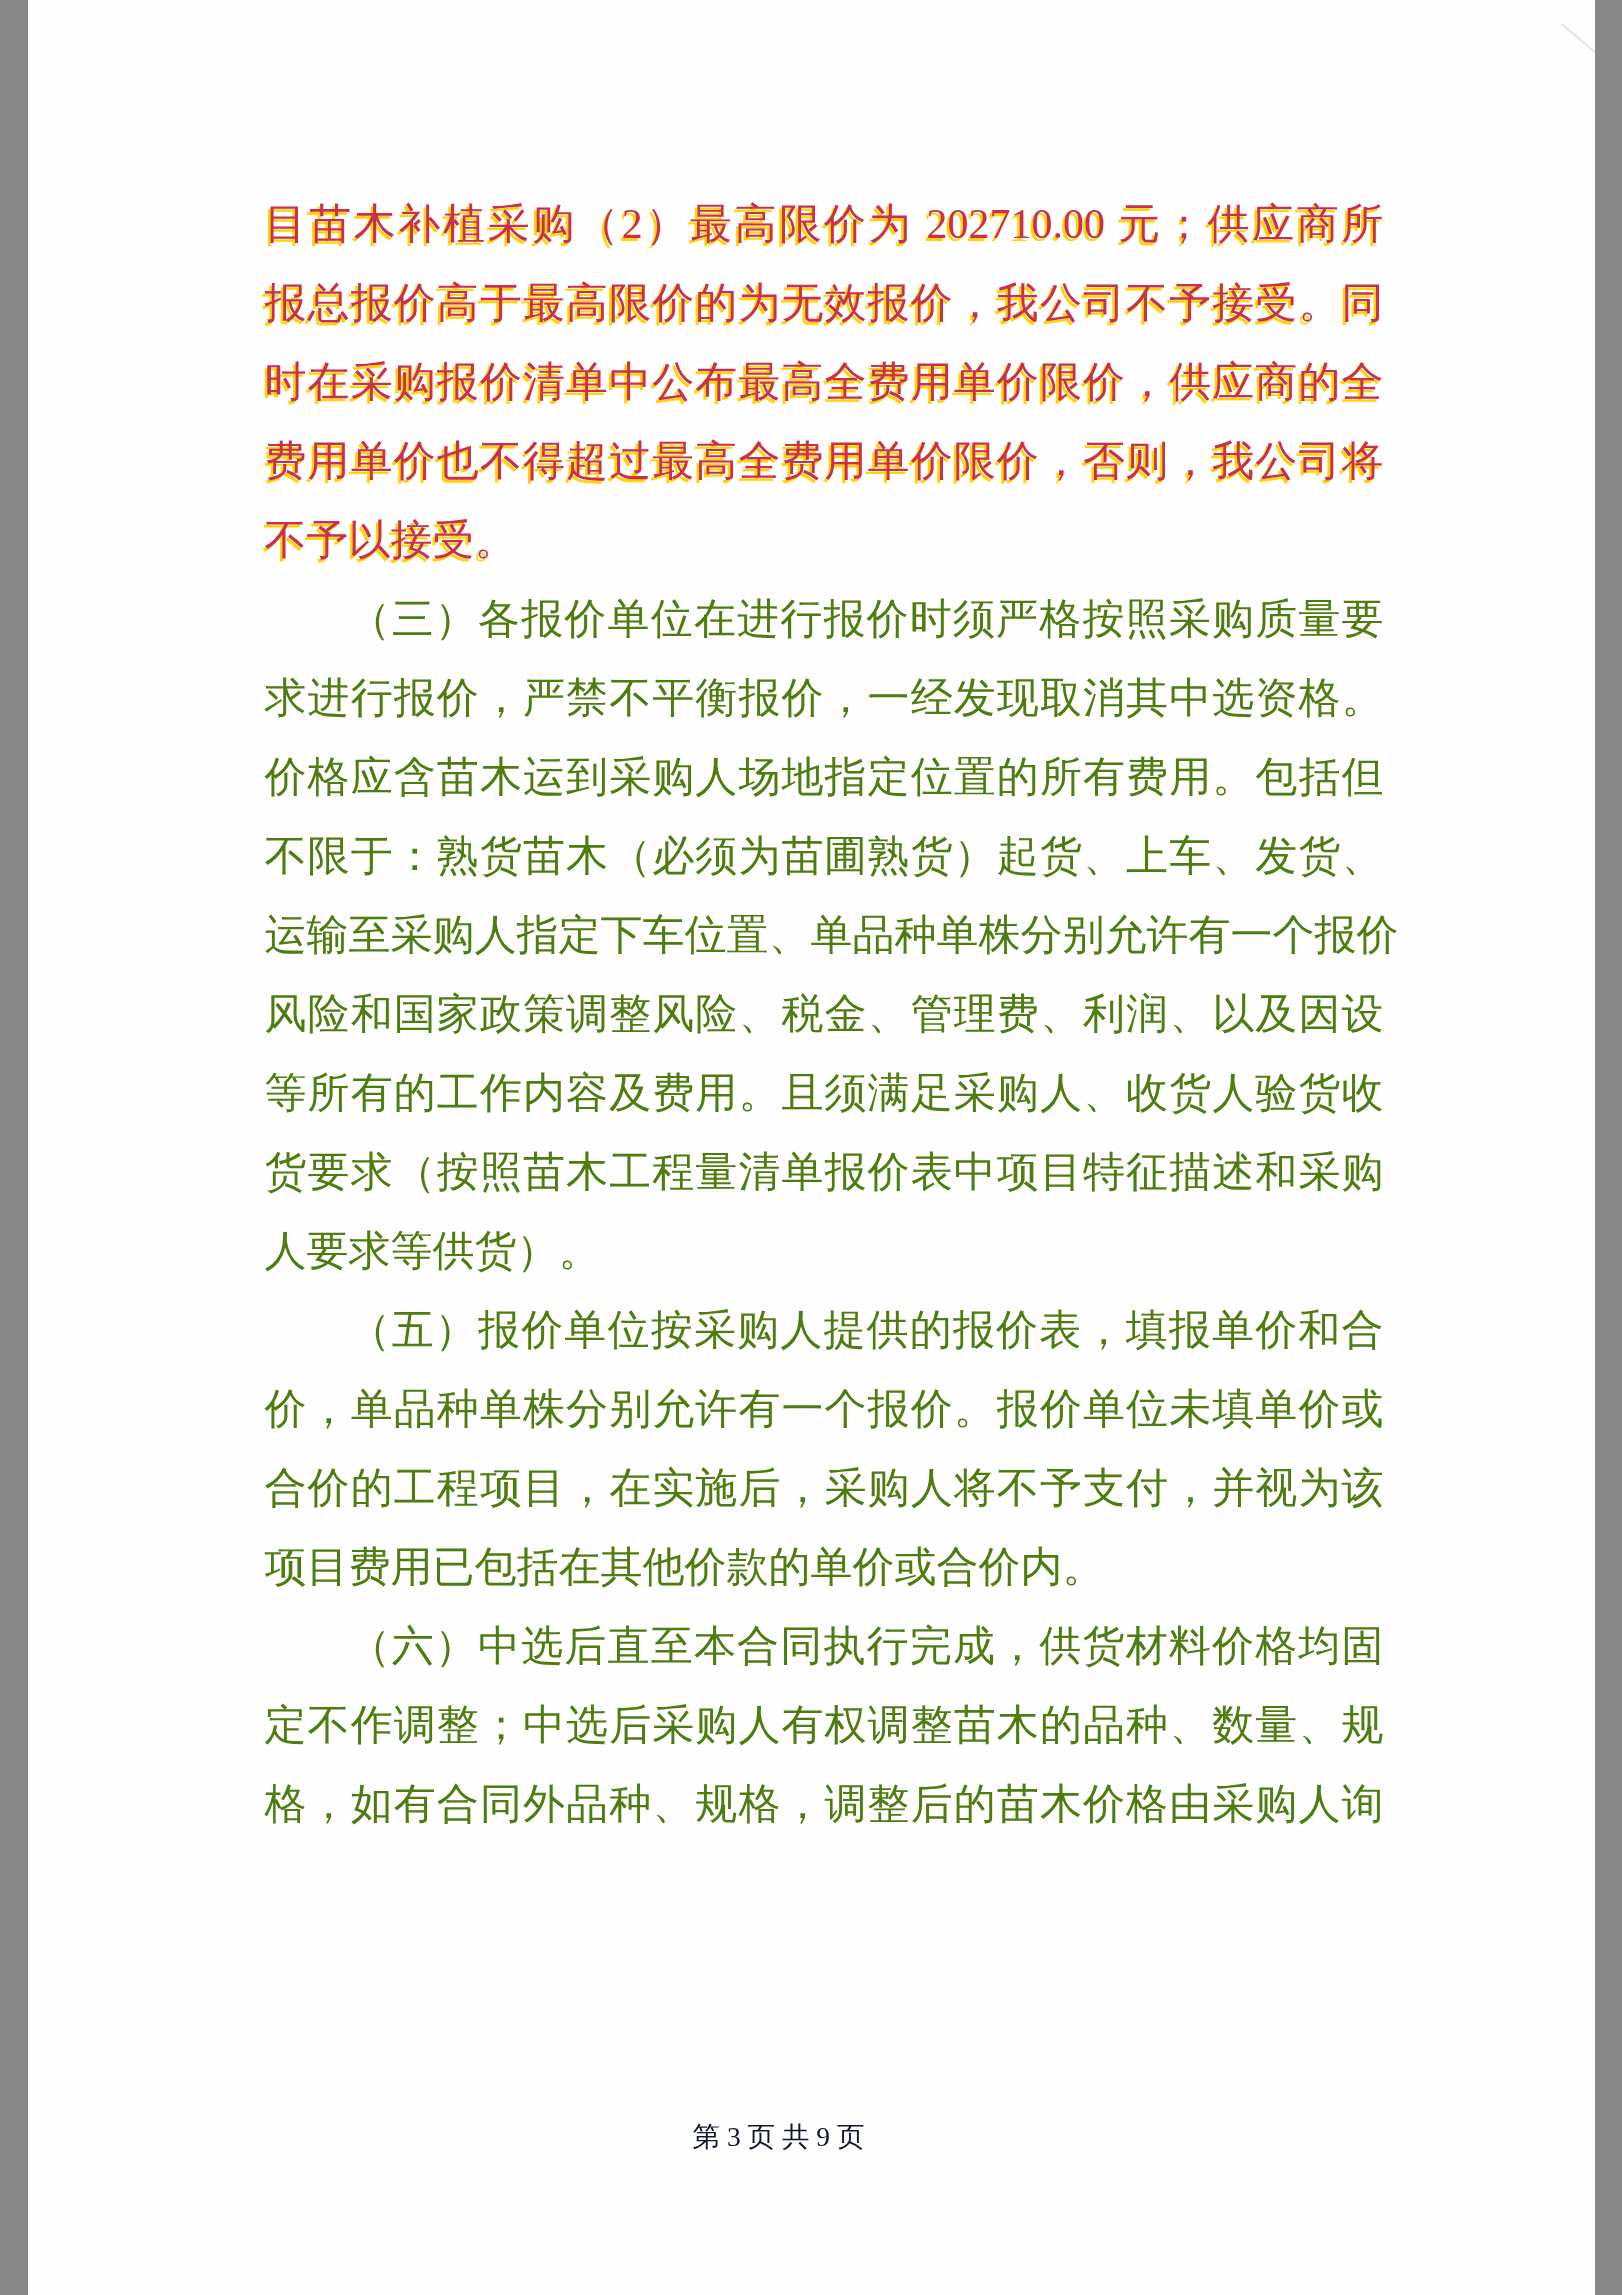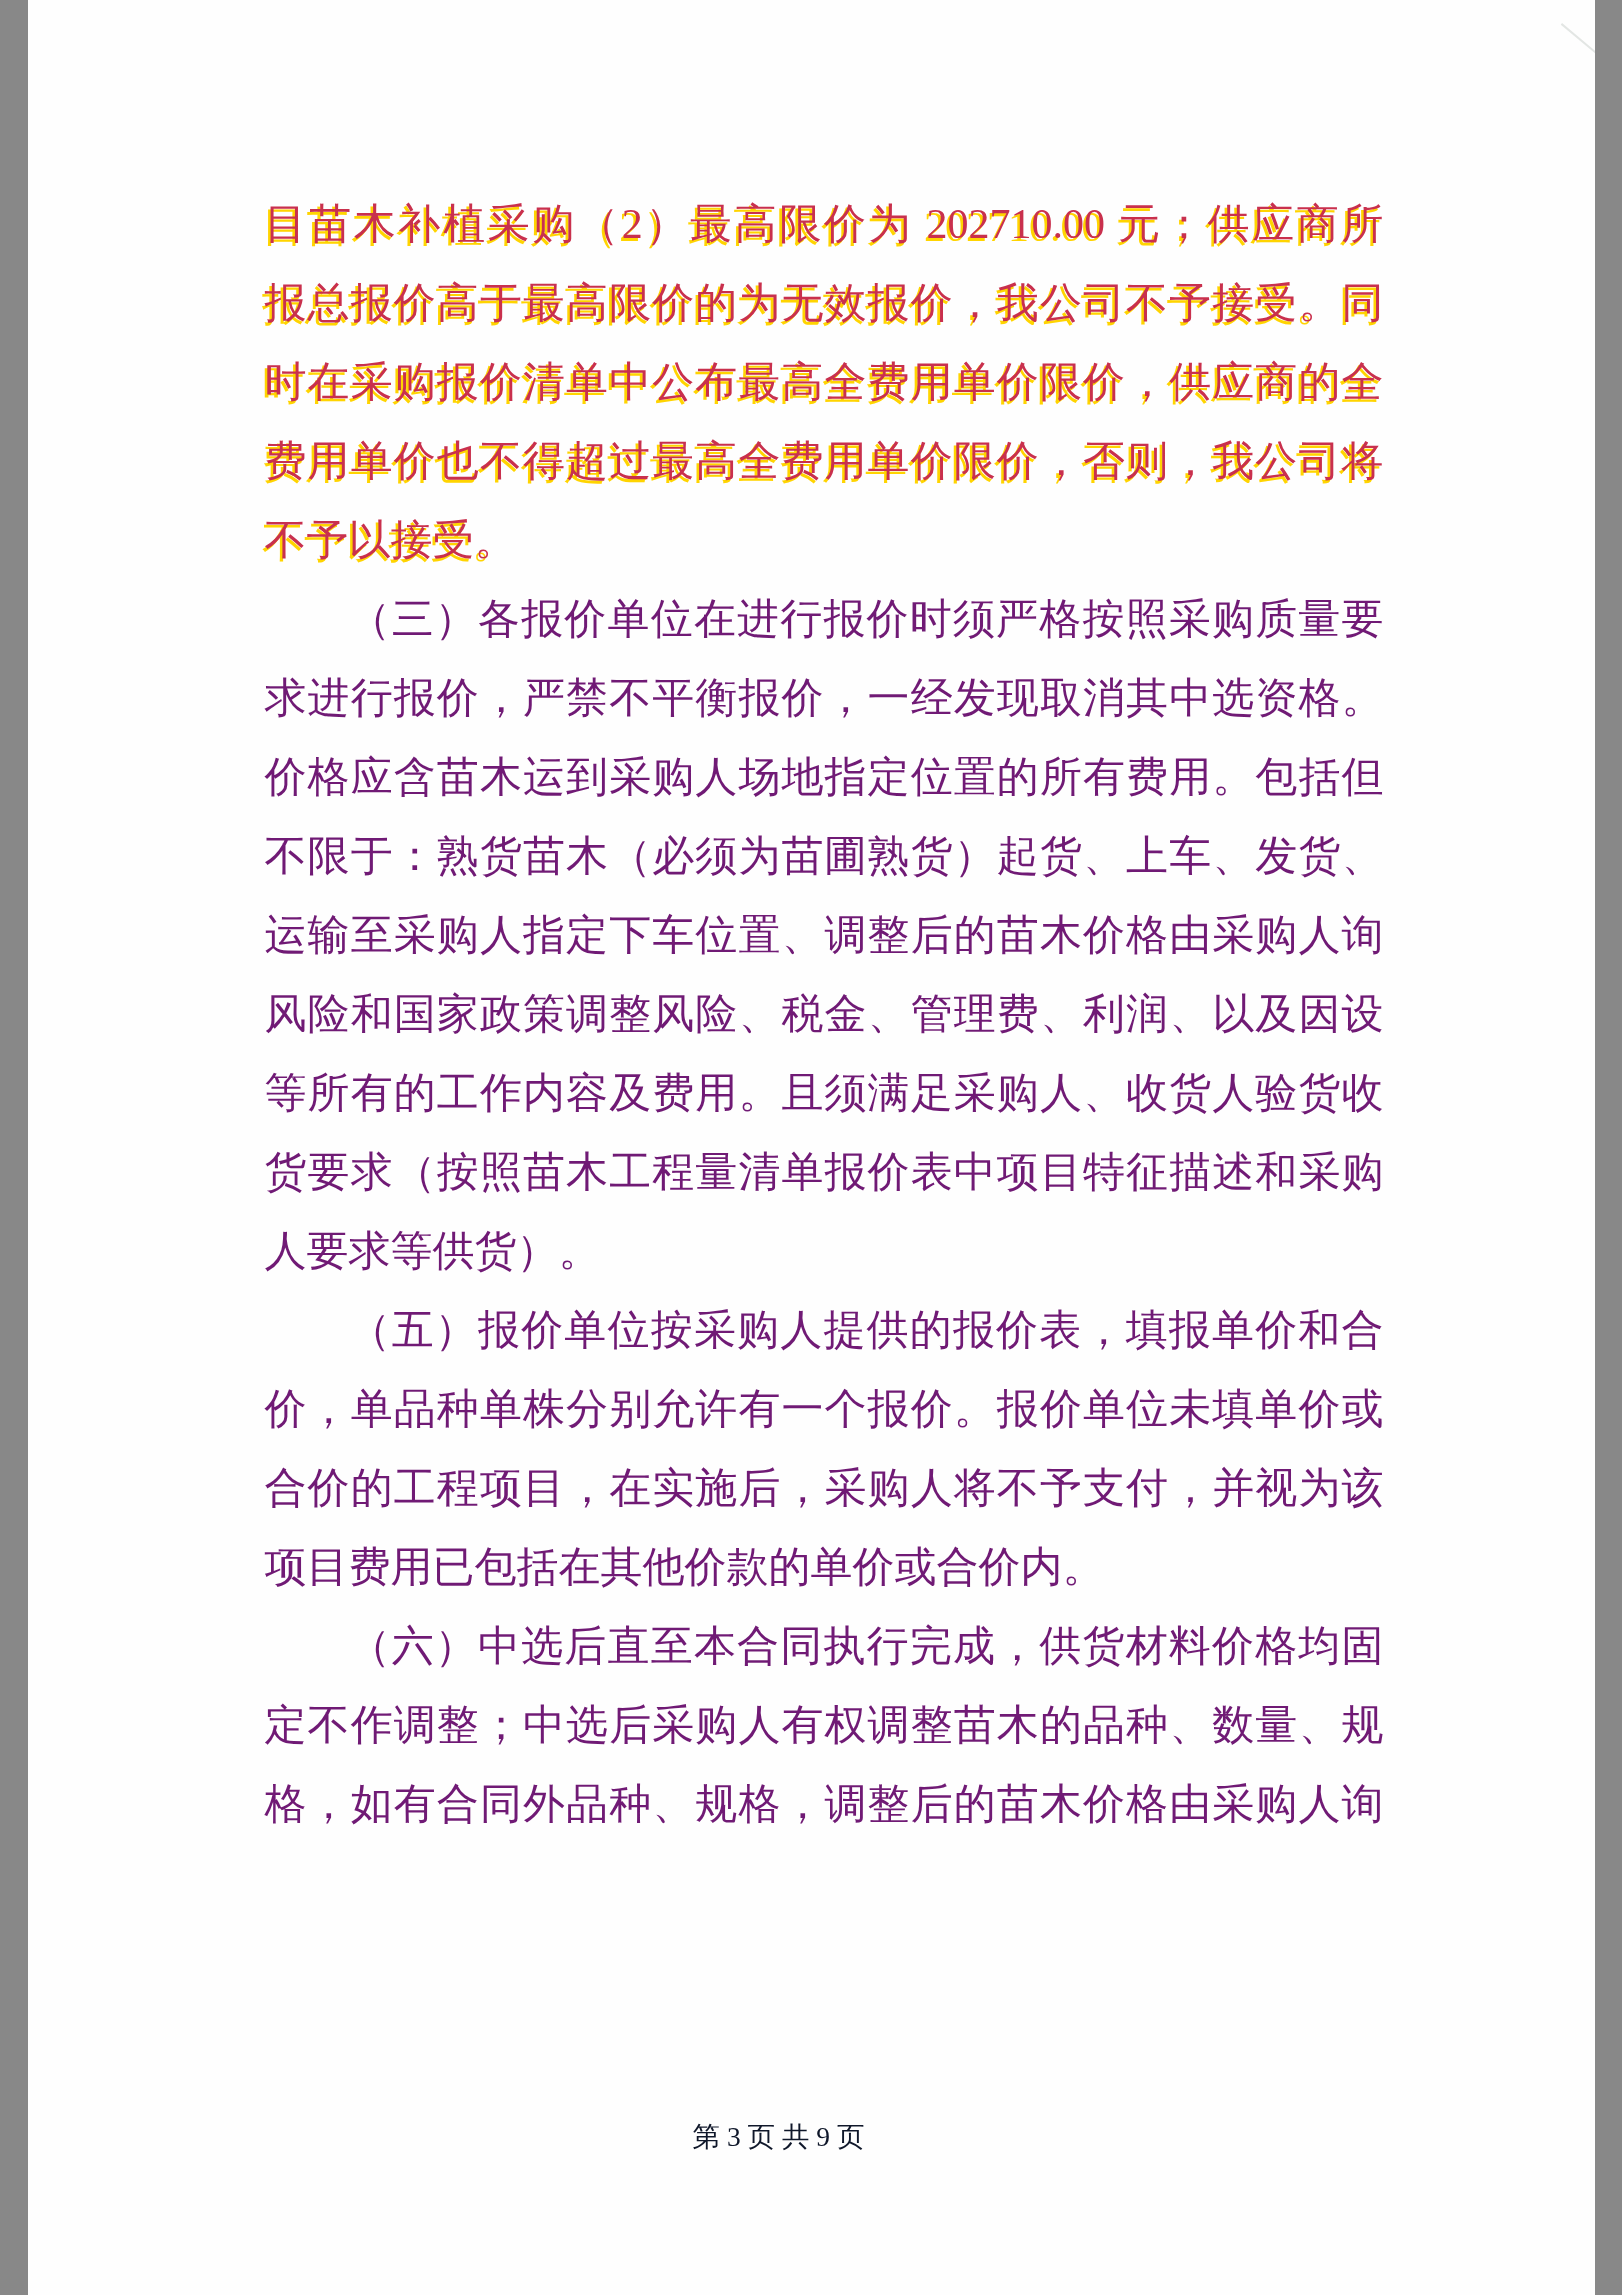--- a/index.html
+++ b/index.html
@@ -16,21 +16,21 @@
   .content {
     position: absolute;
     left: 237px;
     top: 185px;
     width: 1119px;
   }
   .line {
     height: 79px;
     line-height: 79px;
     font-size: 42px;
-    color: #701a75;
+    color: #4d7c0f;
     text-align: justify;
     text-align-last: justify;
     white-space: nowrap;
     letter-spacing: 0;
   }
   .line.end {
     text-align-last: left;
   }
   .line.indent {
     text-indent: 2em;
@@ -76,21 +76,21 @@
   <div class="content">
     <div class="line orange">目苗木补植采购（2）最高限价为 202710.00 元；供应商所</div>
     <div class="line orange">报总报价高于最高限价的为无效报价，我公司不予接受。同</div>
     <div class="line orange">时在采购报价清单中公布最高全费用单价限价，供应商的全</div>
     <div class="line orange">费用单价也不得超过最高全费用单价限价，否则，我公司将</div>
     <div class="line orange end">不予以接受。</div>
     <div class="line indent">（三）各报价单位在进行报价时须严格按照采购质量要</div>
     <div class="line">求进行报价，严禁不平衡报价，一经发现取消其中选资格。</div>
     <div class="line">价格应含苗木运到采购人场地指定位置的所有费用。包括但</div>
     <div class="line">不限于：熟货苗木（必须为苗圃熟货）起货、上车、发货、</div>
-    <div class="line">运输至采购人指定下车位置、调整后的苗木价格由采购人询</div>
+    <div class="line">运输至采购人指定下车位置、单品种单株分别允许有一个报价</div>
     <div class="line">风险和国家政策调整风险、税金、管理费、利润、以及因设</div>
     <div class="line">等所有的工作内容及费用。且须满足采购人、收货人验货收</div>
     <div class="line">货要求（按照苗木工程量清单报价表中项目特征描述和采购</div>
     <div class="line end">人要求等供货）。</div>
     <div class="line indent">（五）报价单位按采购人提供的报价表，填报单价和合</div>
     <div class="line">价，单品种单株分别允许有一个报价。报价单位未填单价或</div>
     <div class="line">合价的工程项目，在实施后，采购人将不予支付，并视为该</div>
     <div class="line end">项目费用已包括在其他价款的单价或合价内。</div>
     <div class="line indent">（六）中选后直至本合同执行完成，供货材料价格均固</div>
     <div class="line">定不作调整；中选后采购人有权调整苗木的品种、数量、规</div>

